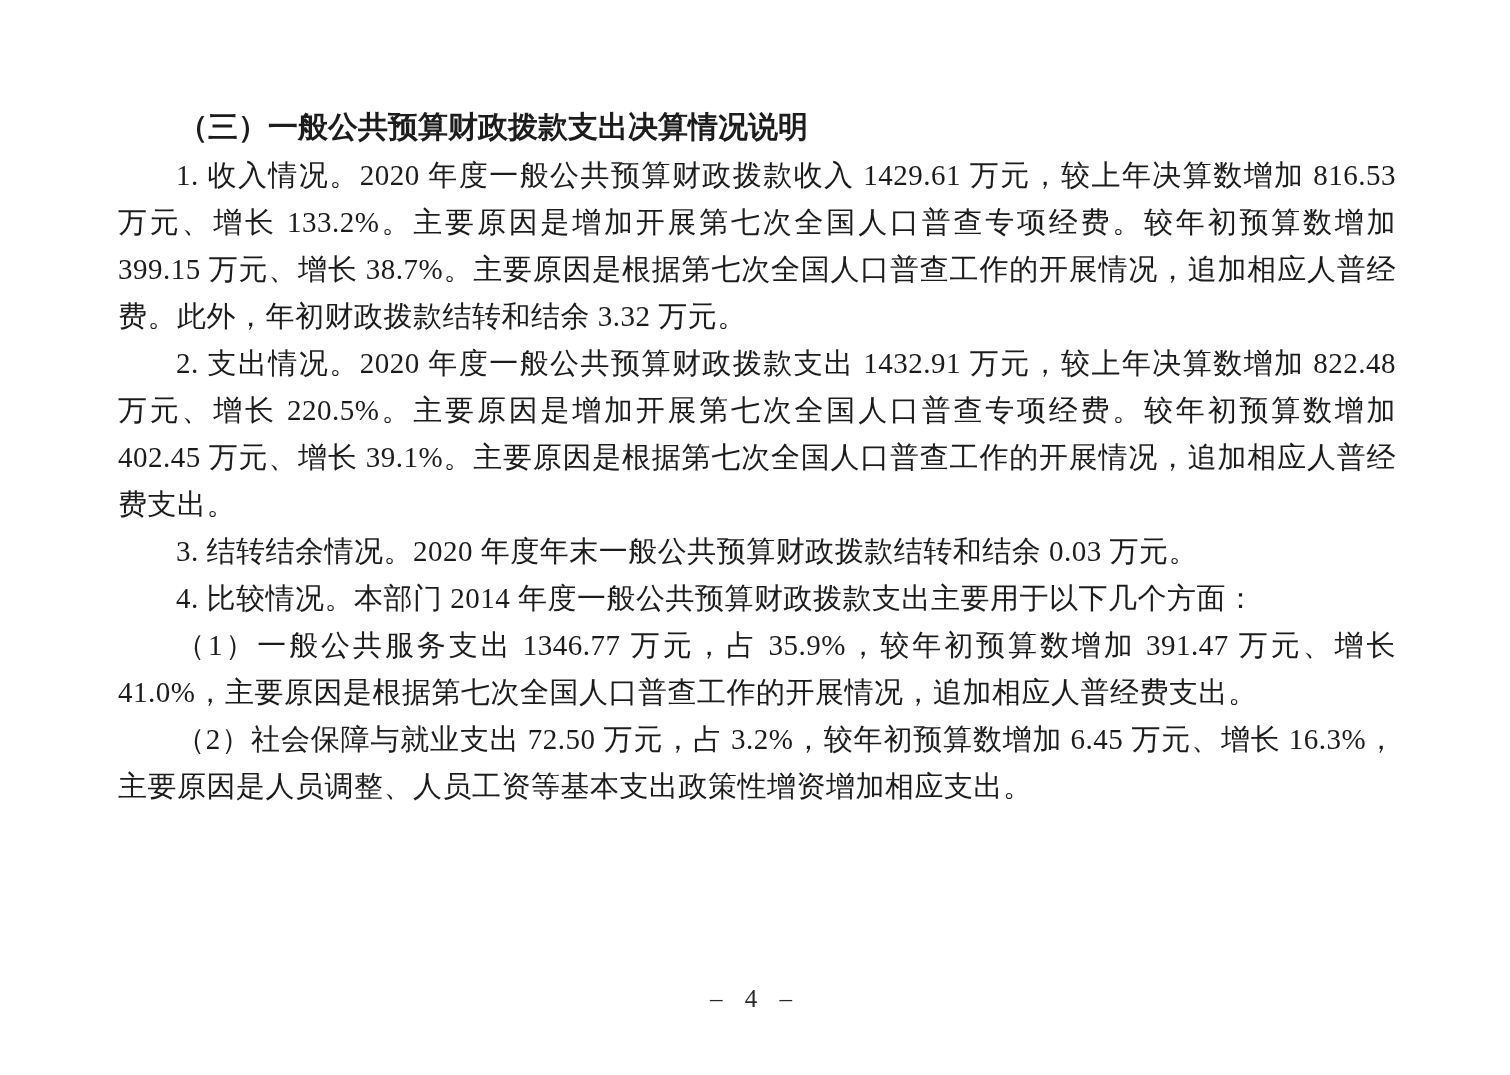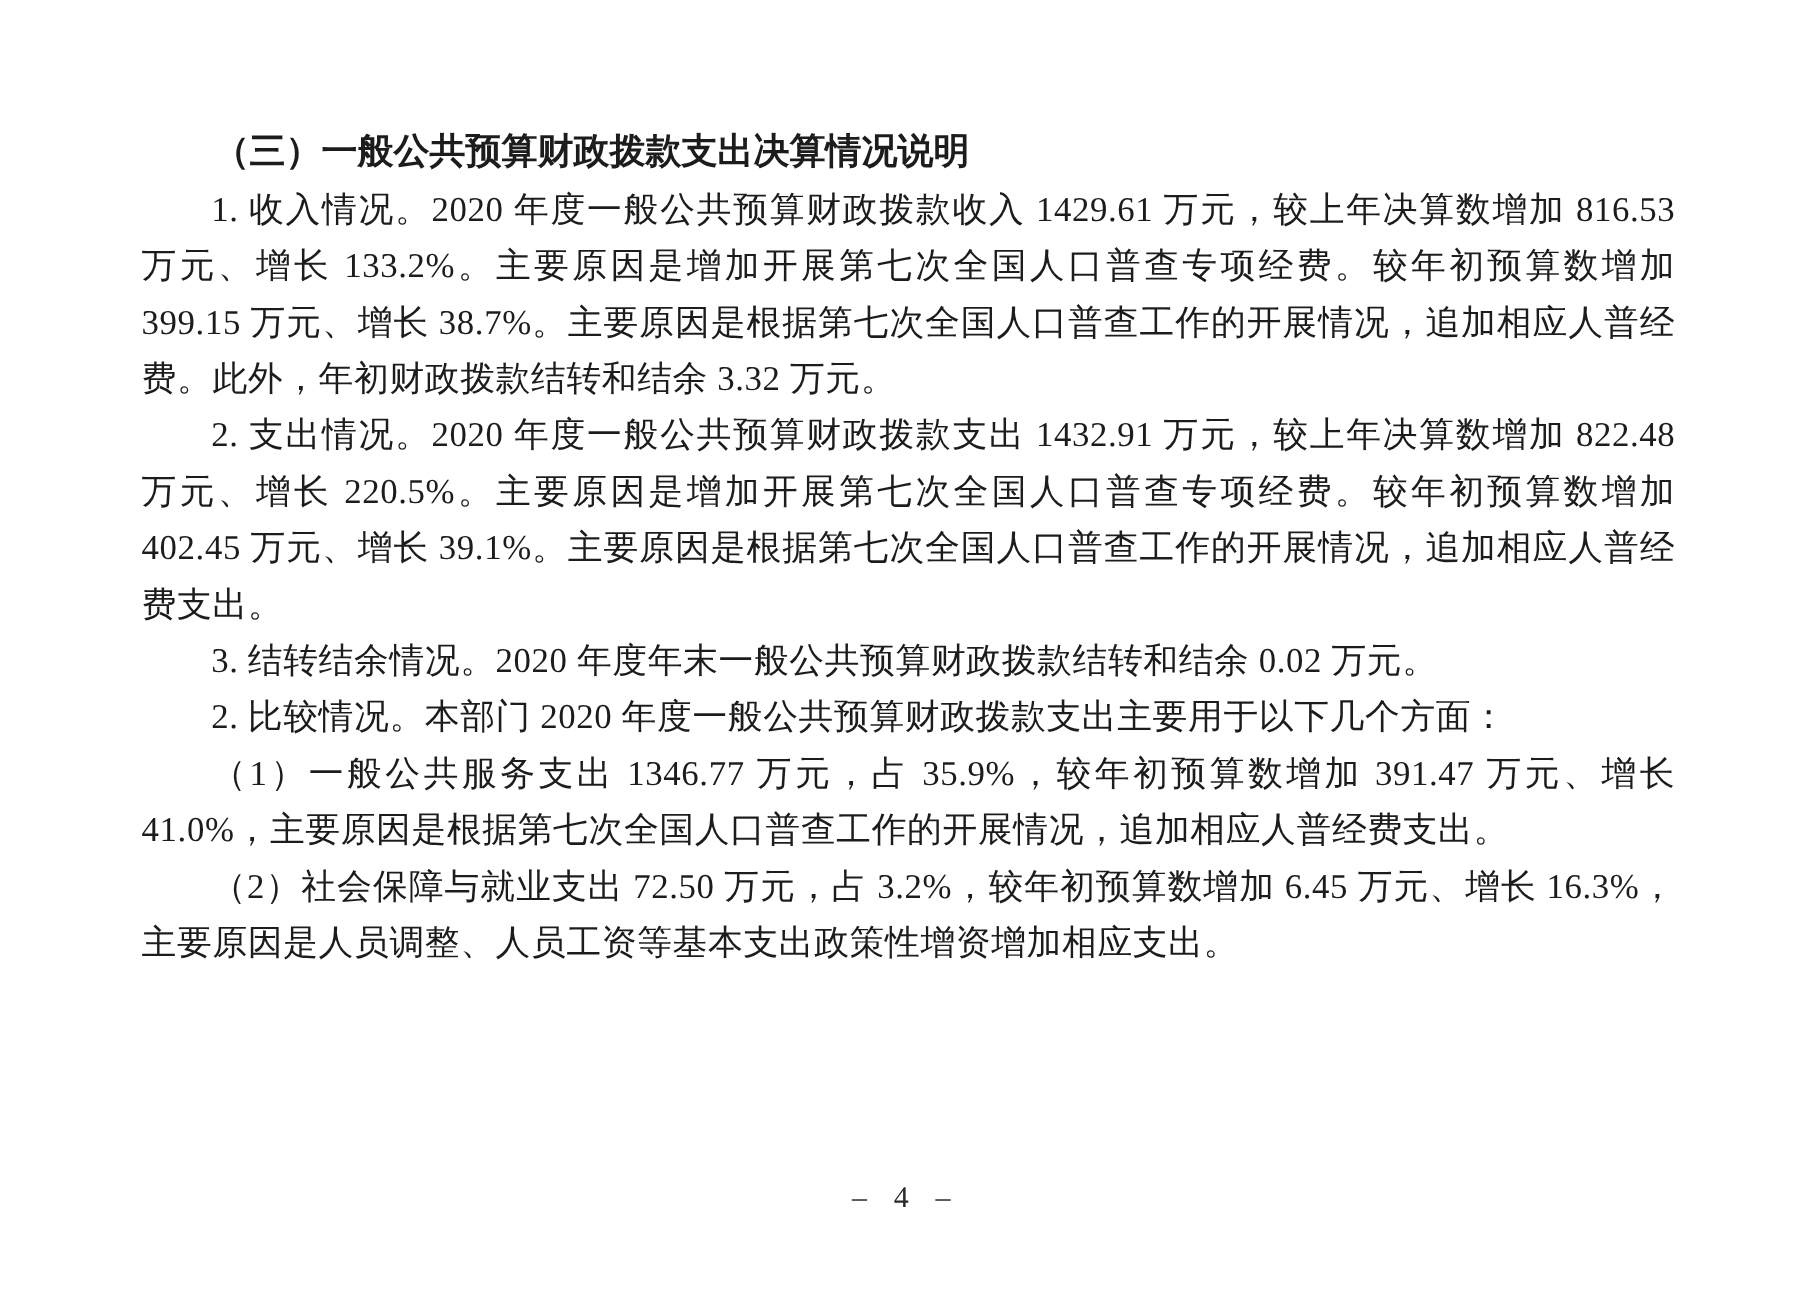--- a/index.html
+++ b/index.html
@@ -53,23 +53,23 @@
 </head>
 <body>
 
 <div class="doc">
   <h2 class="doc-heading">（三）一般公共预算财政拨款支出决算情况说明</h2>
 
   <p class="para">1. 收入情况。2020 年度一般公共预算财政拨款收入 1429.61 万元，较上年决算数增加 816.53 万元、增长 133.2%。主要原因是增加开展第七次全国人口普查专项经费。较年初预算数增加 399.15 万元、增长 38.7%。主要原因是根据第七次全国人口普查工作的开展情况，追加相应人普经费。此外，年初财政拨款结转和结余 3.32 万元。</p>
 
   <p class="para">2. 支出情况。2020 年度一般公共预算财政拨款支出 1432.91 万元，较上年决算数增加 822.48 万元、增长 220.5%。主要原因是增加开展第七次全国人口普查专项经费。较年初预算数增加 402.45 万元、增长 39.1%。主要原因是根据第七次全国人口普查工作的开展情况，追加相应人普经费支出。</p>
 
-  <p class="para">3. 结转结余情况。2020 年度年末一般公共预算财政拨款结转和结余 0.02 万元。</p>
+  <p class="para">3. 结转结余情况。2020 年度年末一般公共预算财政拨款结转和结余 0.03 万元。</p>
 
-  <p class="para">2. 比较情况。本部门 2020 年度一般公共预算财政拨款支出主要用于以下几个方面：</p>
+  <p class="para">4. 比较情况。本部门 2014 年度一般公共预算财政拨款支出主要用于以下几个方面：</p>
 
   <p class="para">（1）一般公共服务支出 1346.77 万元，占 35.9%，较年初预算数增加 391.47 万元、增长 41.0%，主要原因是根据第七次全国人口普查工作的开展情况，追加相应人普经费支出。</p>
 
   <p class="para">（2）社会保障与就业支出 72.50 万元，占 3.2%，较年初预算数增加 6.45 万元、增长 16.3%，主要原因是人员调整、人员工资等基本支出政策性增资增加相应支出。</p>
 
 </div>
 
 <div class="page-number">– 4 –</div>
 
 </body></html>

